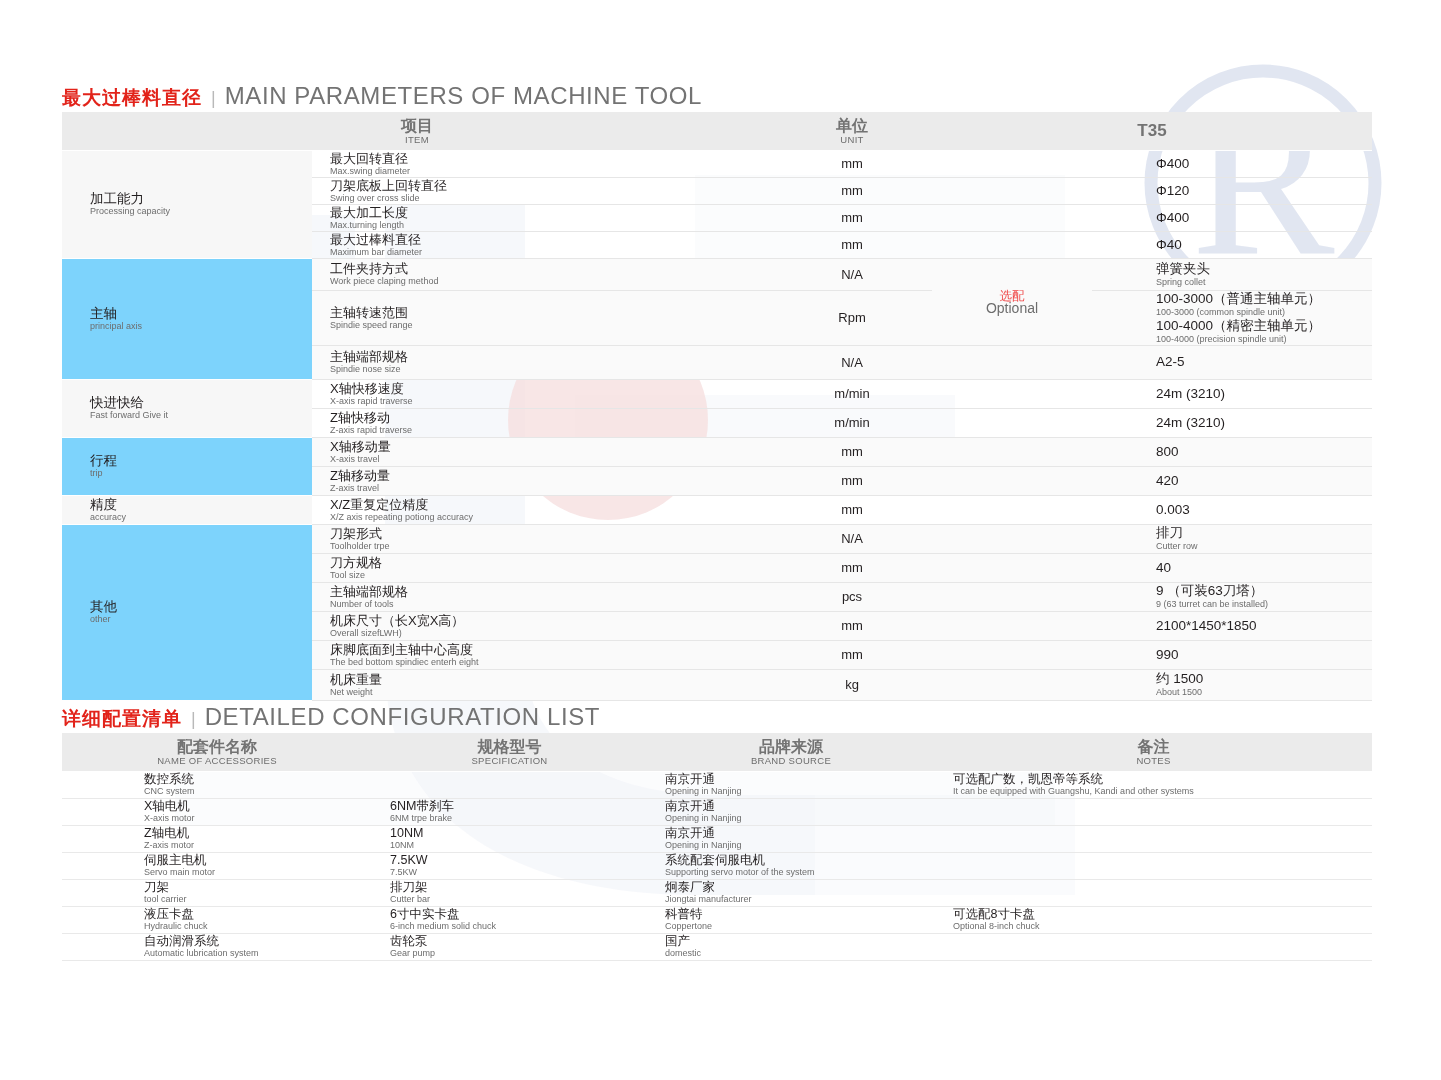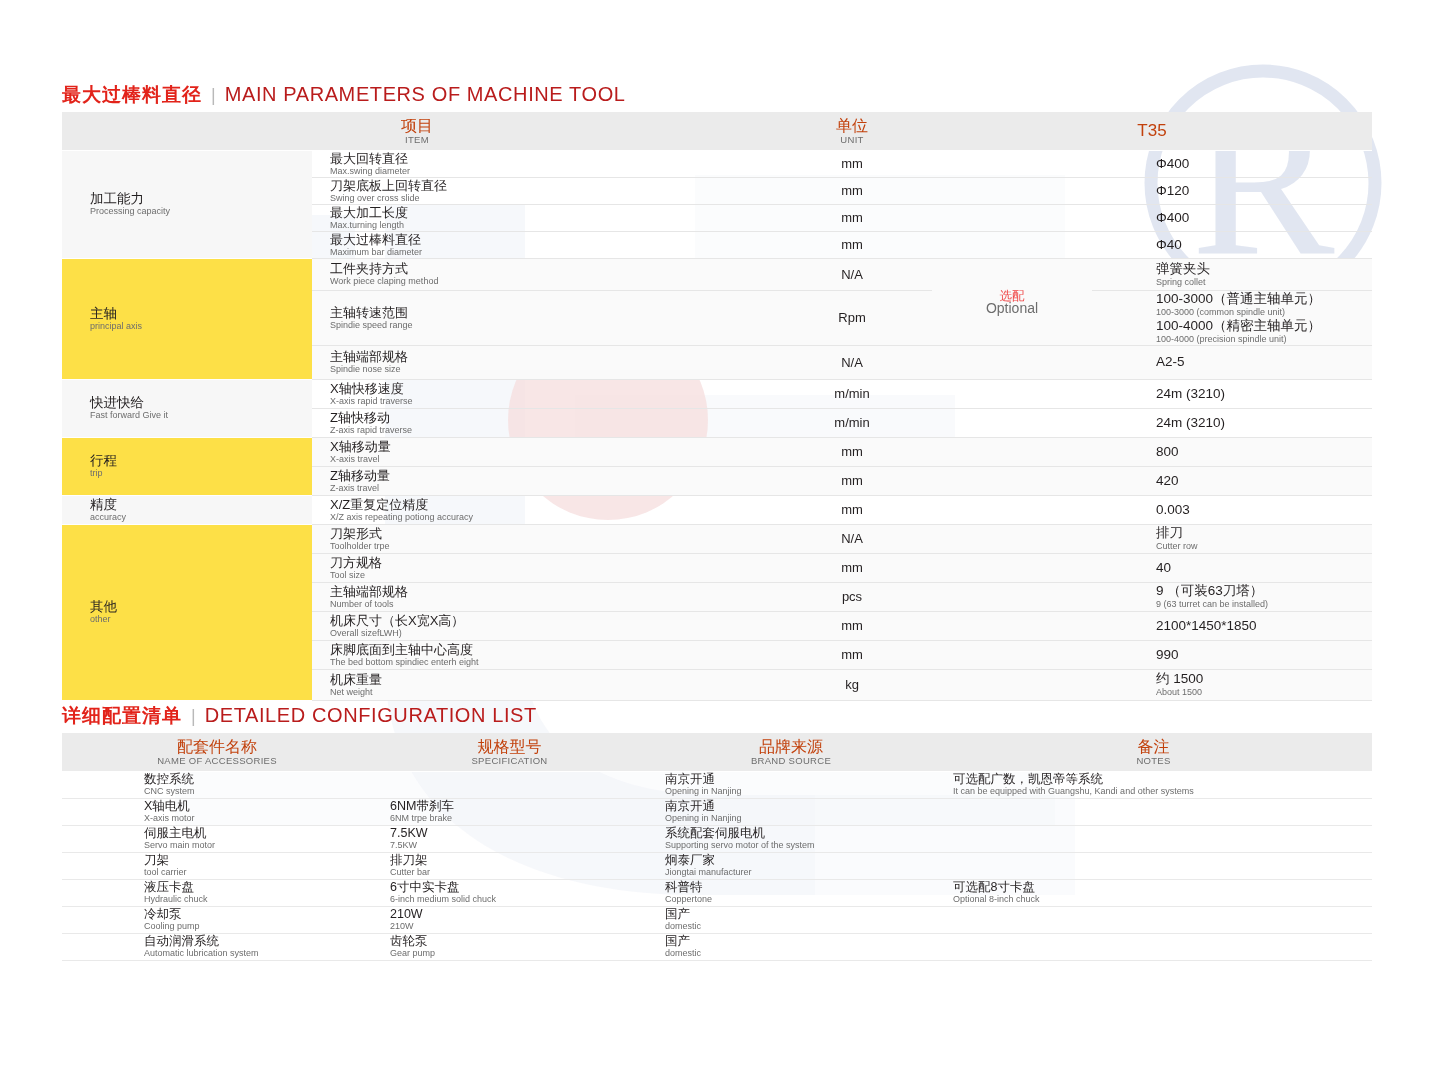--- a/index.html
+++ b/index.html
@@ -54,54 +54,54 @@
     font-size: 19px;
     font-weight: bold;
     letter-spacing: 1px;
   }
   .sh-bar {
     color: #b9b9b9;
     font-size: 18px;
     font-weight: normal;
   }
   .sh-en {
-    color: #b91c1c;
-    font-size: 20px;
+    color: #737373;
+    font-size: 24px;
     letter-spacing: 0.6px;
   }
 
   
   table {
     border-collapse: collapse;
     position: absolute;
     table-layout: fixed;
   }
   td, th { padding: 0; vertical-align: middle; }
 
   .hdr-row td {
     background: #ebebeb;
     height: 38px;
     text-align: center;
     border-bottom: 1px solid #ffffff;
   }
   .hdr-cn {
     font-size: 16px;
-    font-weight: normal;
-    color: #c2410c;
+    font-weight: bold;
+    color: #737373;
     line-height: 17px;
   }
   .hdr-en {
     font-size: 9.5px;
     color: #6d6d6d;
     line-height: 11px;
     letter-spacing: 0.3px;
   }
 
   .grp-cell {
-    background: #fde047;
+    background: #7dd3fc;
     padding-left: 28px;
     border-bottom: 1px solid #ffffff;
   }
   .grp-cn { font-size: 13.5px; color: #231f20; line-height: 15px; }
   .grp-en { font-size: 9px; color: #6d6d6d; line-height: 11px; }
 
   .item-cell {
     padding-left: 18px;
     border-bottom: 1px solid #e6e6e6;
   }
@@ -495,20 +495,38 @@
         <td class="cfg-cell">
           <div class="cfg-cn">南京开通</div>
           <div class="cfg-en">Opening in Nanjing</div>
         </td>
         <td class="cfg-cell">
           <div class="cfg-cn"></div>
           <div class="cfg-en"></div>
         </td>
       </tr>
 
+      <tr>
+        <td class="cfg-cell" style="padding-left:82px;">
+          <div class="cfg-cn">Z轴电机</div>
+          <div class="cfg-en">Z-axis motor</div>
+        </td>
+        <td class="cfg-cell">
+          <div class="cfg-cn">10NM</div>
+          <div class="cfg-en">10NM</div>
+        </td>
+        <td class="cfg-cell">
+          <div class="cfg-cn">南京开通</div>
+          <div class="cfg-en">Opening in Nanjing</div>
+        </td>
+        <td class="cfg-cell">
+          <div class="cfg-cn"></div>
+          <div class="cfg-en"></div>
+        </td>
+      </tr>
 
       <tr>
         <td class="cfg-cell" style="padding-left:82px;">
           <div class="cfg-cn">伺服主电机</div>
           <div class="cfg-en">Servo main motor</div>
         </td>
         <td class="cfg-cell">
           <div class="cfg-cn">7.5KW</div>
           <div class="cfg-en">7.5KW</div>
         </td>
@@ -553,38 +571,20 @@
         <td class="cfg-cell">
           <div class="cfg-cn">科普特</div>
           <div class="cfg-en">Coppertone</div>
         </td>
         <td class="cfg-cell">
           <div class="cfg-cn">可选配8寸卡盘</div>
           <div class="cfg-en">Optional 8-inch chuck</div>
         </td>
       </tr>
 
-      <tr>
-        <td class="cfg-cell" style="padding-left:82px;">
-          <div class="cfg-cn">冷却泵</div>
-          <div class="cfg-en">Cooling pump</div>
-        </td>
-        <td class="cfg-cell">
-          <div class="cfg-cn">210W</div>
-          <div class="cfg-en">210W</div>
-        </td>
-        <td class="cfg-cell">
-          <div class="cfg-cn">国产</div>
-          <div class="cfg-en">domestic</div>
-        </td>
-        <td class="cfg-cell">
-          <div class="cfg-cn"></div>
-          <div class="cfg-en"></div>
-        </td>
-      </tr>
 
       <tr>
         <td class="cfg-cell" style="padding-left:82px;">
           <div class="cfg-cn">自动润滑系统</div>
           <div class="cfg-en">Automatic lubrication system</div>
         </td>
         <td class="cfg-cell">
           <div class="cfg-cn">齿轮泵</div>
           <div class="cfg-en">Gear pump</div>
         </td>

